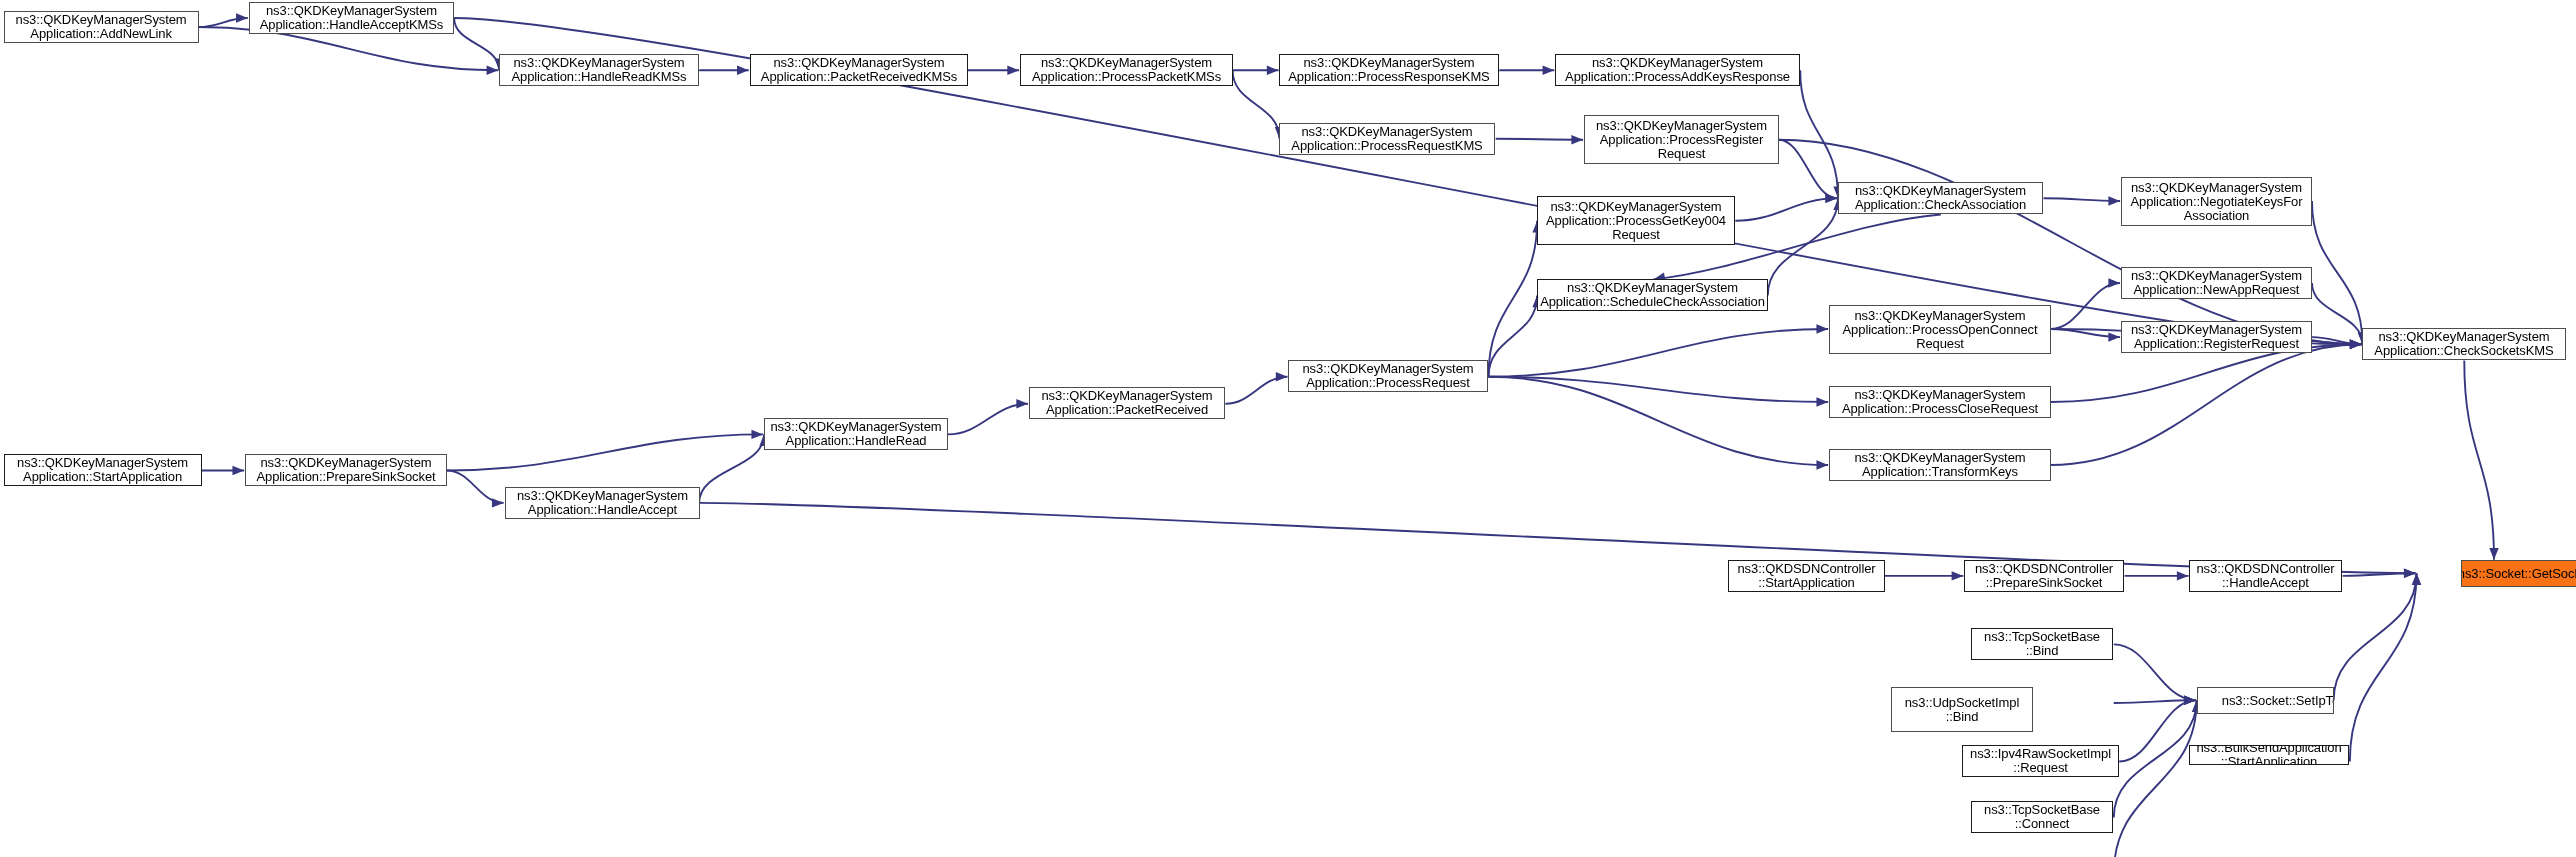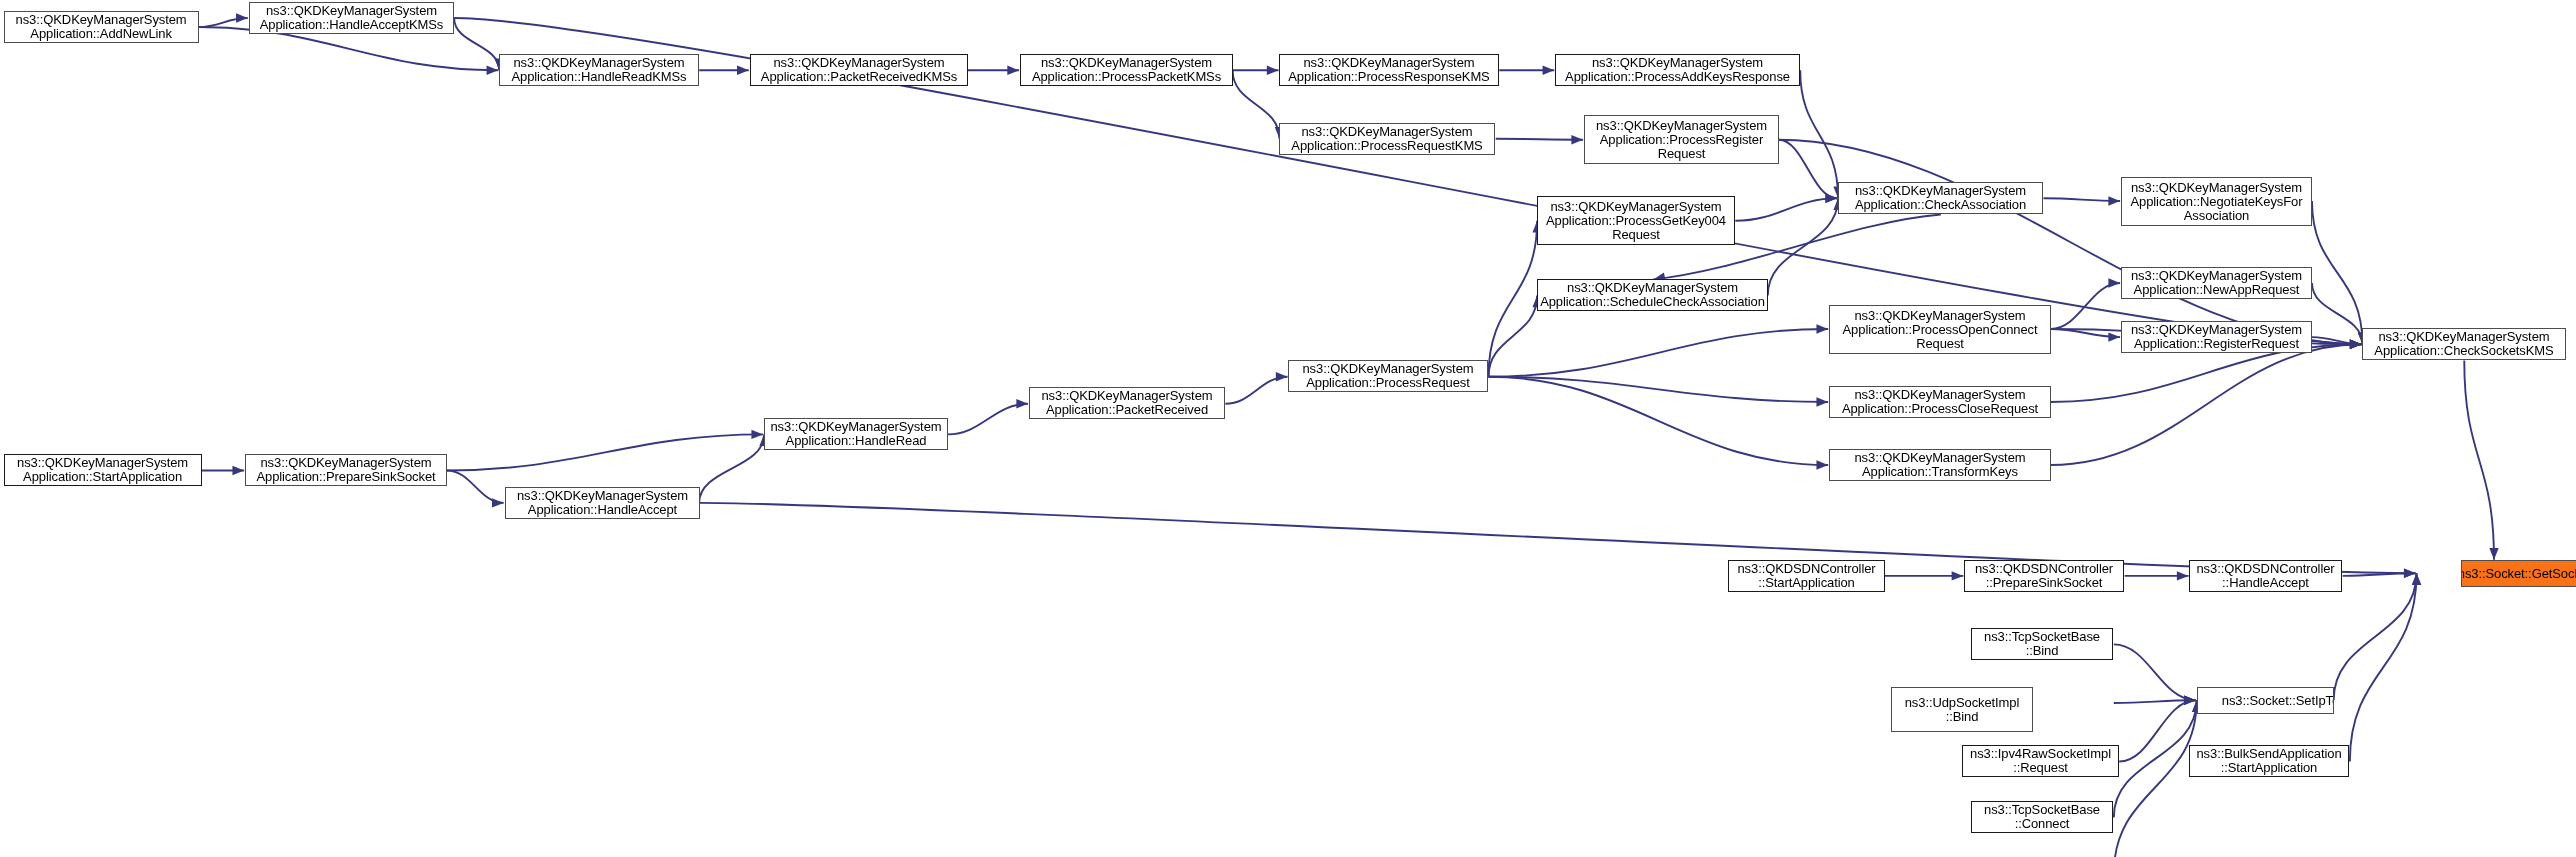--- a/index.html
+++ b/index.html
@@ -221,19 +221,19 @@
       <div class="node-box" style="left: 2189px; top: 560px; width: 153px; height: 32px;">ns3::QKDSDNController
 ::HandleAccept</div>
       <div class="node-box current" style="left: 2417px; top: 560px; width: 155px; height: 27px;">ns3::Socket::GetSocketType</div>
       <div class="node-box" style="left: 1971px; top: 628px; width: 142px; height: 32px;">ns3::TcpSocketBase
 ::Bind</div>
       <div class="node-box thick" style="left: 1891px; top: 687px; width: 142px; height: 45px;">ns3::UdpSocketImpl
 ::Bind</div>
       <div class="node-box thick" style="left: 2197px; top: 687px; width: 137px; height: 27px; padding-left: 39px;">ns3::Socket::SetIpTos</div>
       <div class="node-box" style="left: 1962px; top: 745px; width: 157px; height: 32px;">ns3::Ipv4RawSocketImpl
 ::Request</div>
-      <div class="node-box" style="left: 2189px; top: 745px; width: 160px; height: 32px;">ns3::BulkSendApplication
+      <div class="node-box" style="left: 2189px; top: 745px; width: 160px; height: 20px;">ns3::BulkSendApplication
 ::StartApplication</div>
       <div class="node-box" style="left: 1971px; top: 801px; width: 142px; height: 32px;">ns3::TcpSocketBase
 ::Connect</div>
     </div>
 </div>
 
 
 </body></html>

